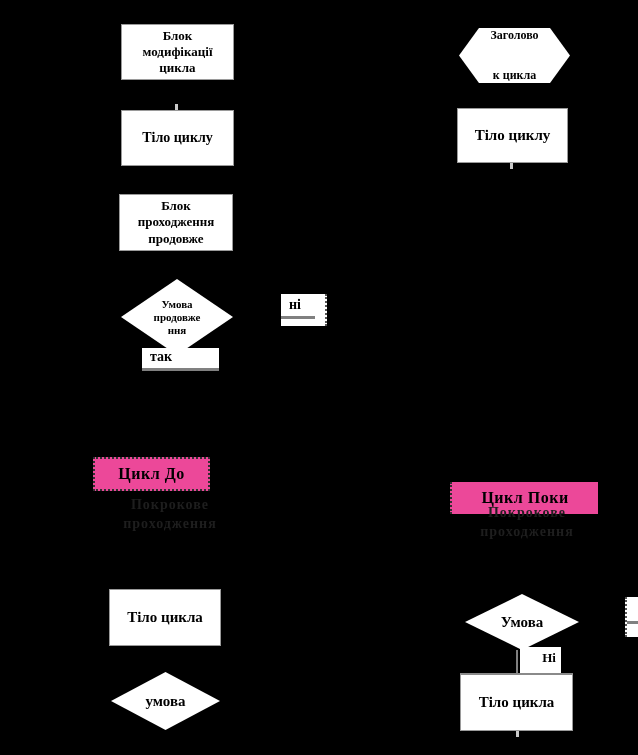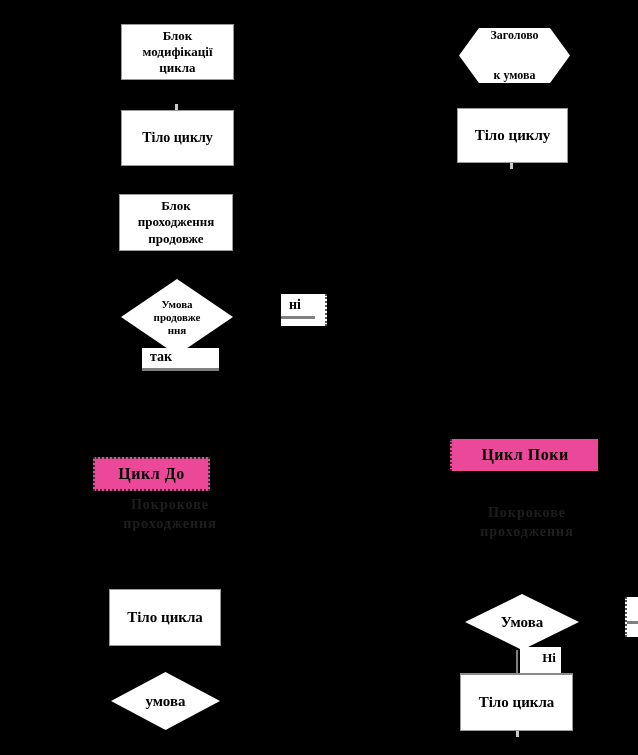--- a/index.html
+++ b/index.html
@@ -57,21 +57,21 @@
   #tak-box{left:95px;top:348px;width:77px;height:23px;font-size:14px;padding:1px 0 0 8px;
            border-bottom:3px solid #808080;}
   #cycle-do{left:93px;top:457px;width:117px;height:34px;border:2px dotted #2f2f2f;}
   #caption-left{left:105px;top:495px;width:130px;}
   #rect-body2{left:109px;top:589px;width:112px;height:57px;font-size:15px;}
   #diamond-umova1{left:111px;top:672px;width:109px;height:58px;font-size:15px;}
 
   
   #hexagon-head{left:459px;top:28px;width:111px;height:55px;font-size:12px;line-height:15px;}
   #rect-body3{left:457px;top:108px;width:111px;height:55px;font-size:15px;}
-  #cycle-poky{left:450px;top:439px;width:148px;height:32px;border-left:2px dotted #2f2f2f;}
+  #cycle-poky{left:450px;top:482px;width:148px;height:32px;border-left:2px dotted #2f2f2f;}
   #caption-right{left:462px;top:503px;width:130px;}
   #diamond-umova2{left:465px;top:594px;width:114px;height:56px;font-size:15px;}
   #tak2-box{left:578px;top:597px;width:51px;height:40px;font-size:14px;text-align:center;
             padding-top:3px;border-left:2px dotted #555;}
   #tak2-box .grayline{left:0;top:24px;width:51px;height:3px;}
   #ni2-box{left:490px;top:647px;width:24px;height:26px;font-size:13px;text-align:center;padding-top:3px;}
   #empty-box{left:520px;top:647px;width:19px;height:26px;background:#fff;}
   #vline-no{left:516px;top:650px;width:2px;height:24px;background:#808080;}
   #rect-body4{left:460px;top:673px;width:113px;height:58px;font-size:15px;border-top:2px solid #8a8a8a;}
 
@@ -130,21 +130,21 @@
   <div class="node rect" id="rect-body2">
     <span class="ln">Тіло цикла</span>
   </div>
 
   <div class="node diamond" id="diamond-umova1">
     <span class="ln">умова</span>
   </div>
 
   <div class="node hexagon" id="hexagon-head">
     <span class="ln">Заголово</span>
-    <span class="ln">к умова</span>
+    <span class="ln">к цикла</span>
   </div>
 
   <div class="node rect" id="rect-body3">
     <span class="ln">Тіло циклу</span>
   </div>
   <div class="tick" id="tick-b"></div>
 
   <div class="node titlebox" id="cycle-poky">
     <span>Цикл Поки</span>
   </div>

